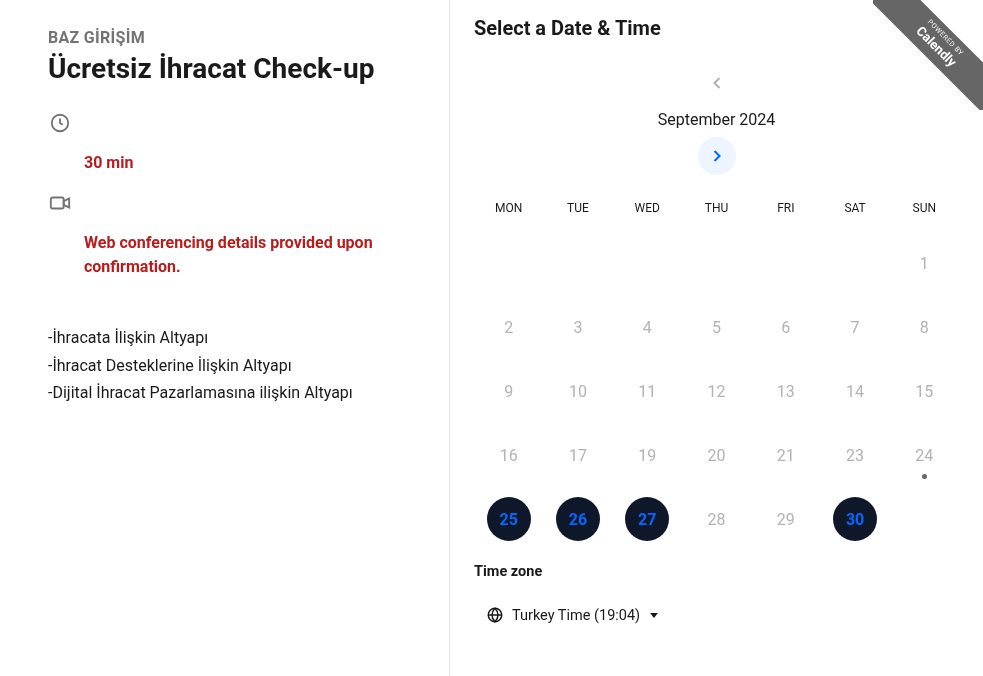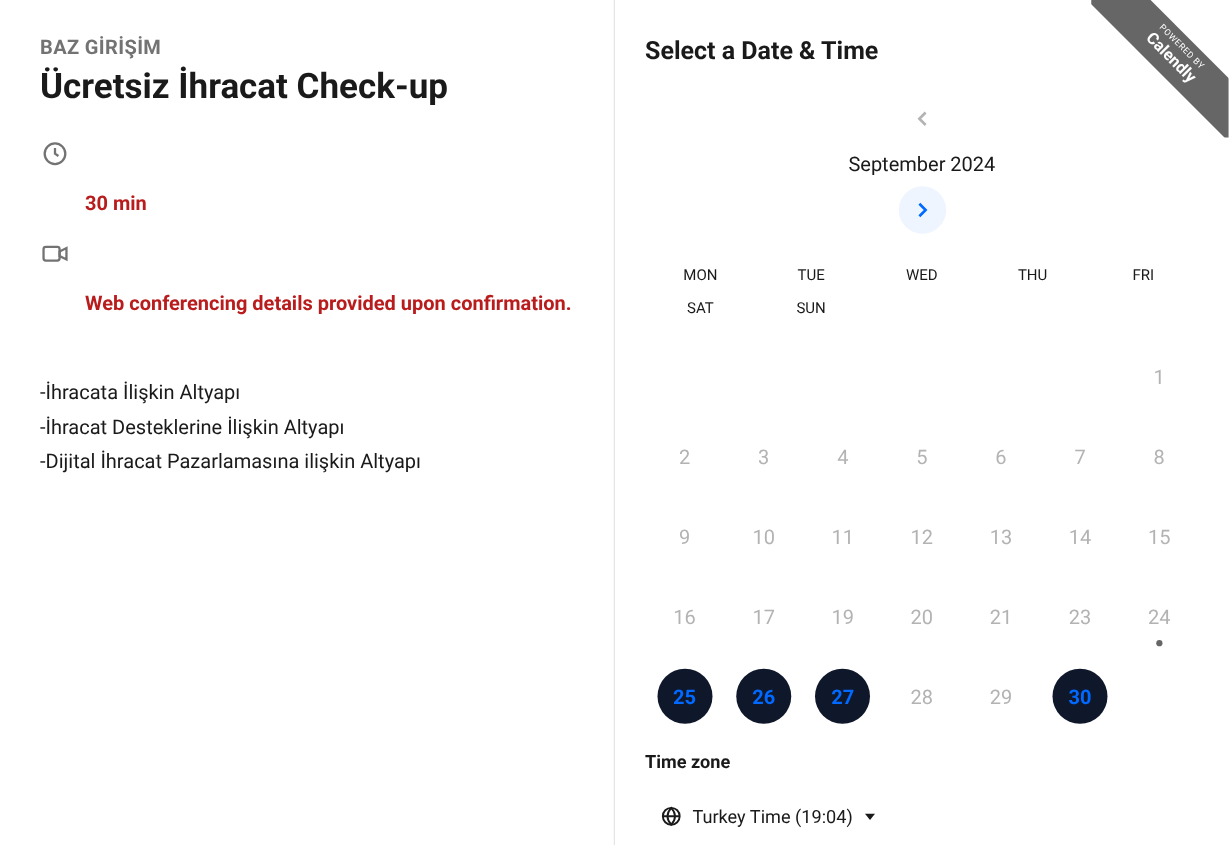--- a/index.html
+++ b/index.html
@@ -7,22 +7,22 @@
   font-family: -apple-system, BlinkMacSystemFont, "Segoe UI", Roboto, Helvetica, Arial, sans-serif;
   background: #fff;
   color: #1a1a1a;
   width: 983px;
   height: 676px;
   overflow: hidden;
   position: relative;
 }
 .container { display: flex; height: 100%; }
 .left-panel {
-  width: 492px;
-  padding: 28px 32px;
+  width: 450px;
+  padding: 28px 48px;
   border-right: 1px solid #e5e5e5;
 }
 .organizer {
   font-size: 16px;
   font-weight: 700;
   color: #737373;
   letter-spacing: 0.3px;
   margin-bottom: 4px;
 }
 .event-title {
@@ -55,21 +55,21 @@
   margin-top: 40px;
 }
 .description {
   margin-top: 45px;
   font-size: 16px;
   color: #1a1a1a;
   line-height: 1.7;
 }
 .right-panel {
   flex: 1;
-  padding: 28px 24px;
+  padding: 16px 24px;
   position: relative;
 }
 .select-title {
   font-size: 20px;
   font-weight: 700;
   color: #1a1a1a;
   margin-bottom: 24px;
 }
 .month-nav {
   display: flex;
@@ -94,21 +94,21 @@
   display: flex;
   align-items: center;
   justify-content: center;
   cursor: pointer;
   color: #1a1a1a;
 }
 .nav-btn.disabled { color: #b3b3b3; cursor: default; }
 .nav-btn.next { background: #eef5ff; color: #0069ff; }
 .weekdays {
   display: grid;
-  grid-template-columns: repeat(5, 1fr);
+  grid-template-columns: repeat(7, 1fr);
   gap: 0;
   margin-bottom: 10px;
 }
 .weekday {
   text-align: center;
   font-size: 12px;
   font-weight: 400;
   color: #1a1a1a;
   padding: 6px 0;
 }

